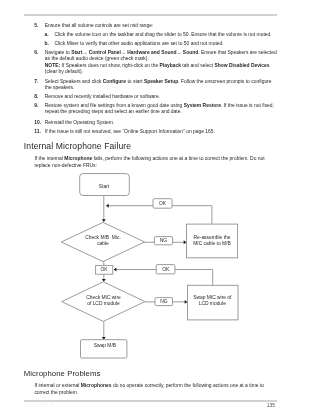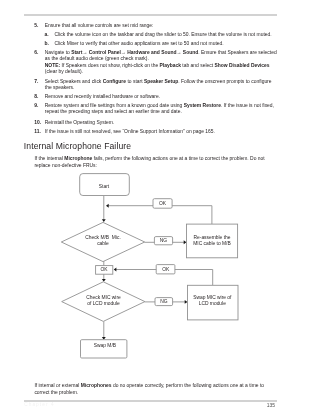--- a/index.html
+++ b/index.html
@@ -76,20 +76,21 @@
       </div>
       <div class="li" style="top: 128.8px;">
         <span class="num">11.</span>
         <span class="tx">If the issue is still not resolved, see “Online Support Information” on page 165.</span>
       </div>
     </div>
 
   <h2 class="h-sec h-int">Internal Microphone Failure</h2>
   <div class="intro intro-int">If the internal <b>Microphone</b> fails, perform the following actions one at a time to correct the problem. Do not replace non-defective FRUs:</div>
 
+  <h2 class="h-sec h-mic">Microphone Problems</h2>
   <div class="intro intro-mic">If internal or external <b>Microphones</b> do no operate correctly, perform the following actions one at a time to correct the problem.</div>
 
   <svg class="fc" id="fc" viewBox="0 0 300 420">
       <path d="M103.8 195.5 L103.8 220.2" fill="none" stroke="#919191" stroke-width="0.9"></path>
       <path d="M103.8 222 L101.85 219.3 L105.75 219.3 Z" fill="#1a1a1a" stroke="none"></path>
       <path d="M144.6 242.3 L185.2 242.3" fill="none" stroke="#919191" stroke-width="0.9"></path>
       <path d="M186.4 242.3 L183.70000000000002 240.35000000000002 L183.70000000000002 244.25 Z" fill="#1a1a1a" stroke="none"></path>
       <path d="M211.9 224.1 L211.9 205.7 L107.2 205.7" fill="none" stroke="#919191" stroke-width="0.9"></path>
       <path d="M106 205.7 L108.7 203.75 L108.7 207.64999999999998 Z" fill="#1a1a1a" stroke="none"></path>
       <path d="M103.8 260.8 L103.8 280.6" fill="none" stroke="#919191" stroke-width="0.9"></path>

